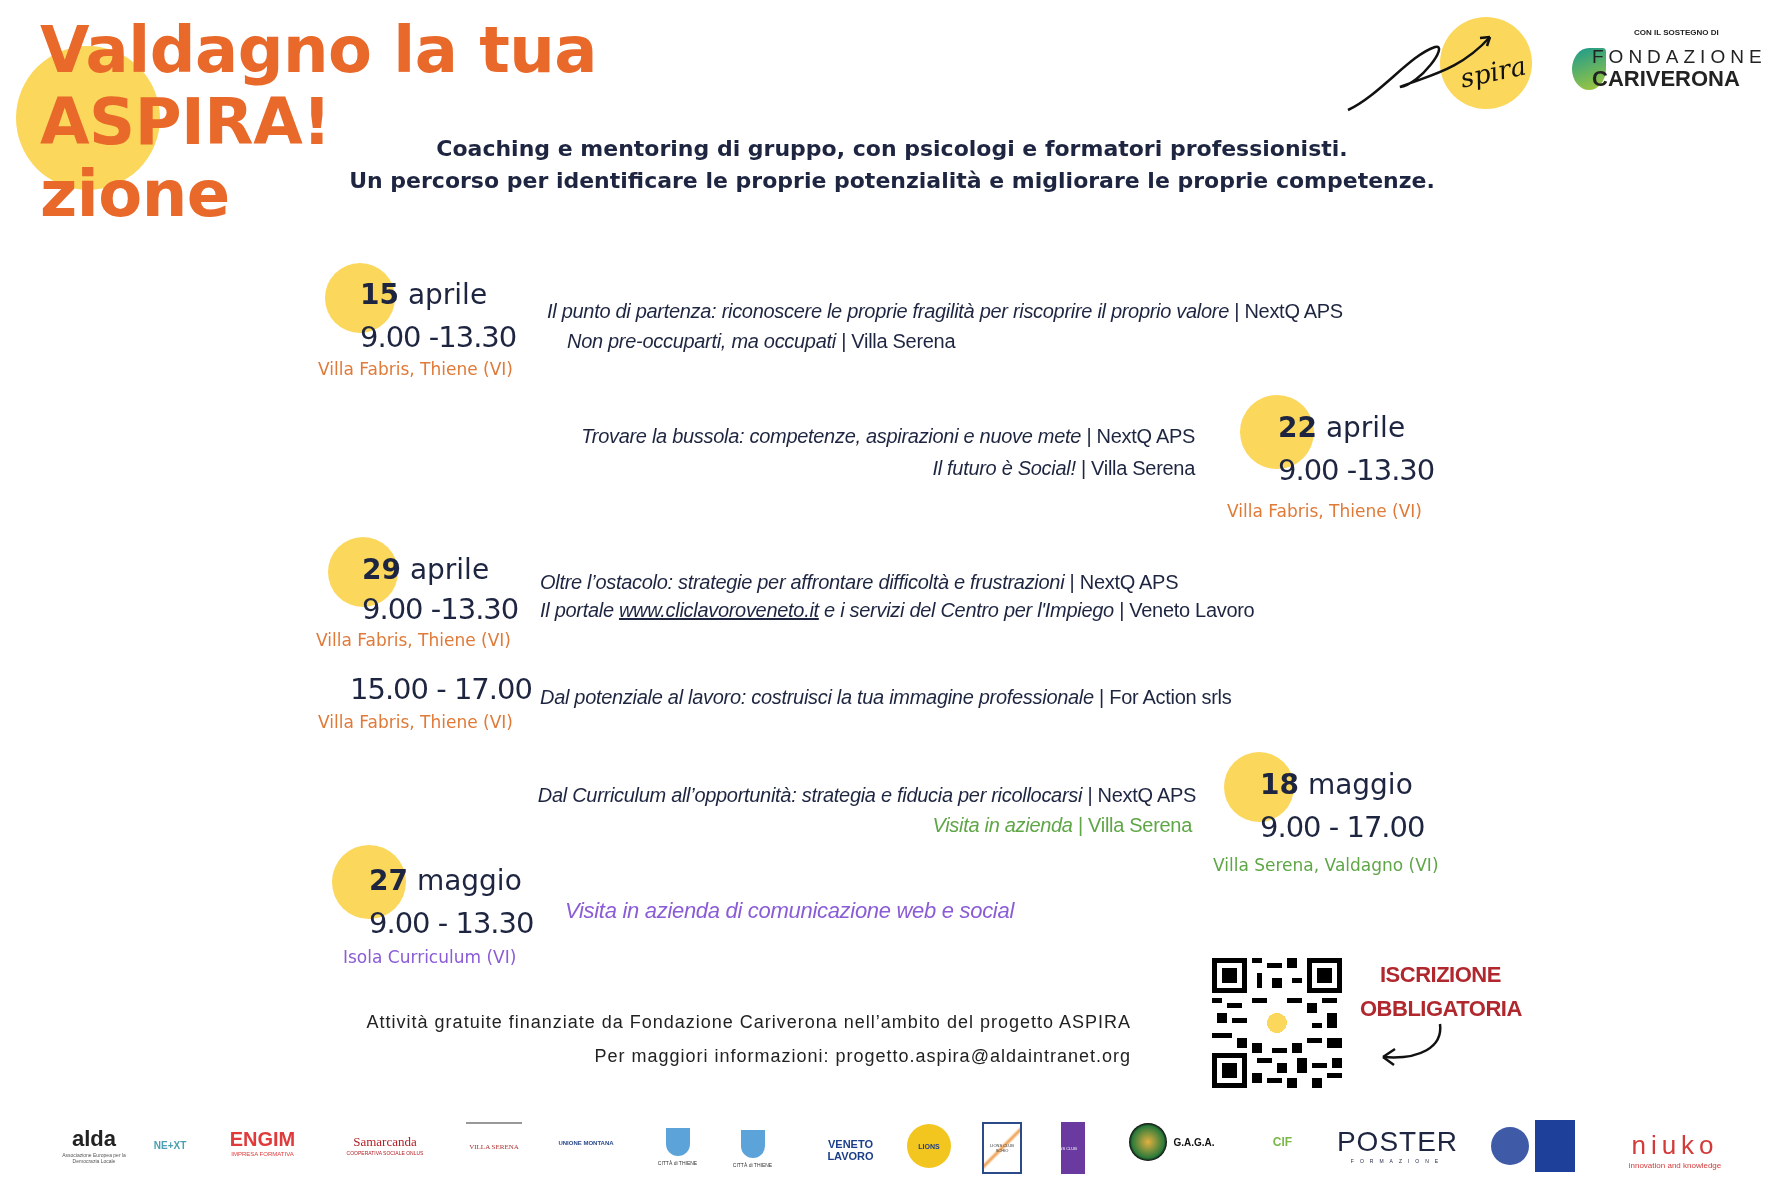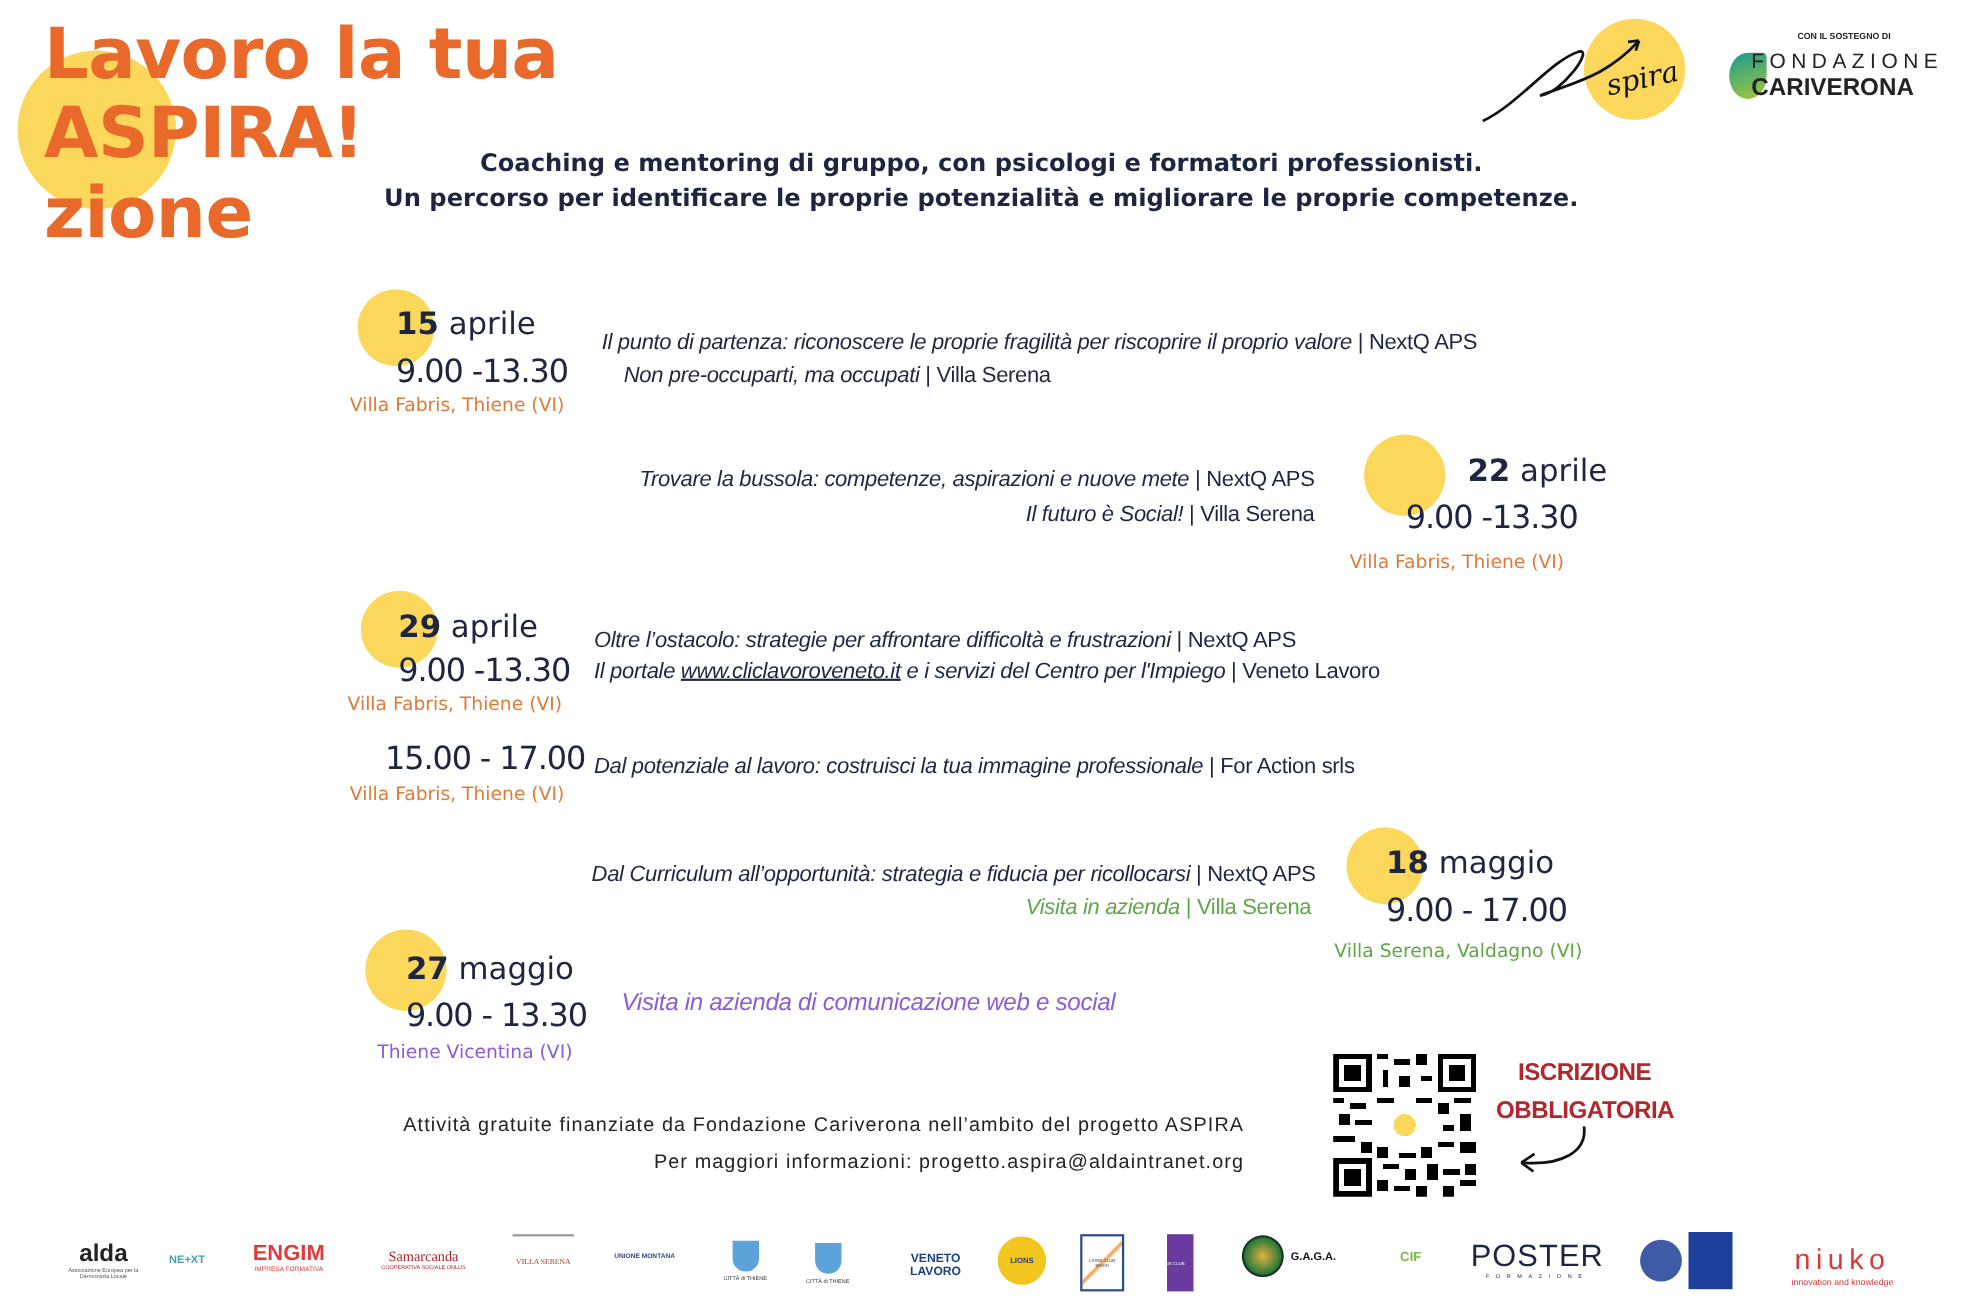--- a/index.html
+++ b/index.html
@@ -23,21 +23,21 @@
   .footer { position:absolute; font-size:18px; color:#222; white-space:nowrap; letter-spacing:1px; text-align:right; }
   .reg { position:absolute; color:#b0282e; font-weight:bold; font-size:22px; white-space:nowrap; letter-spacing:-0.5px; }
   .logo { position:absolute; display:flex; align-items:center; justify-content:center; font-size:11px; text-align:center; }
   .qr { position:absolute; left:1212px; top:958px; width:130px; height:130px; background:#fff; }
 </style>
 </head>
 <body>
 
 <div class="circle" style="left:16px;top:46px;width:144px;height:144px;"></div>
 <div class="title" style="top:14px;">
-  <div>Lavoro la tua</div>
+  <div>Valdagno la tua</div>
   <div>ASPIRA!</div>
   <div>zione</div>
 </div>
 
 <div class="abs" style="left:1340px;top:15px;width:210px;height:100px;">
   <div class="circle" style="left:100px;top:2px;width:92px;height:92px;"></div>
   <svg width="210" height="100" style="position:absolute;left:0;top:0;">
     <path d="M8,95 C40,80 70,40 95,32 C110,28 80,70 60,72 C90,60 120,55 150,22" stroke="#111" stroke-width="2.5" fill="none"></path>
     <path d="M150,22 L140,23 M150,22 L147,31" stroke="#111" stroke-width="2.5" fill="none"></path>
   </svg>
@@ -64,21 +64,21 @@
   <div class="act" style="left:547px;top:300px;">
     <i>Il punto di partenza: riconoscere le proprie fragilità per riscoprire il proprio valore</i> | <span>NextQ APS</span>
   </div>
   <div class="act" style="left:547px;top:330px;margin-left:20px;">
     <i>Non pre-occuparti, ma occupati</i> | <span>Villa Serena</span>
   </div>
 </div>
 
 <div>
   <div class="circle" style="left:1240px;top:395px;width:74px;height:74px;"></div>
-  <div class="date" style="left:1334px;top:411px;">
+  <div class="date" style="left:1278px;top:411px;">
     <span class="num">22</span> <span>aprile</span>
   </div>
   <div class="time" style="left:1278px;top:453px;">9.00 -13.30</div>
   <div class="loc" style="left:1227px;top:501px;">Villa Fabris, Thiene (VI)</div>
   <div class="act right" style="right:597px;top:425px;">
     <i>Trovare la bussola: competenze, aspirazioni e nuove mete</i> | <span>NextQ APS</span>
   </div>
   <div class="act right" style="right:597px;top:457px;">
     <i>Il futuro è Social!</i> | <span>Villa Serena</span>
   </div>
@@ -118,21 +118,21 @@
     <i>Visita in azienda</i> | <span>Villa Serena</span>
   </div>
 </div>
 
 <div>
   <div class="circle" style="left:332px;top:845px;width:74px;height:74px;"></div>
   <div class="date" style="left:369px;top:864px;">
     <span class="num">27</span> <span>maggio</span>
   </div>
   <div class="time" style="left:369px;top:906px;">9.00 - 13.30</div>
-  <div class="loc purple" style="left:343px;top:947px;">Thiene Vicentina (VI)</div>
+  <div class="loc purple" style="left:343px;top:947px;">Isola Curriculum (VI)</div>
   <div class="act purple" style="left:565px;top:898px;">
     <i>Visita in azienda di comunicazione web e social</i>
   </div>
 </div>
 
 <div class="footer" style="right:661px;top:1012px;">Attività gratuite finanziate da Fondazione Cariverona nell’ambito del progetto ASPIRA</div>
 <div class="footer" style="right:661px;top:1046px;">Per maggiori informazioni: progetto.aspira@aldaintranet.org</div>
 
 <div class="qr">
   <svg width="130" height="130" viewBox="0 0 26 26" shape-rendering="crispEdges">

